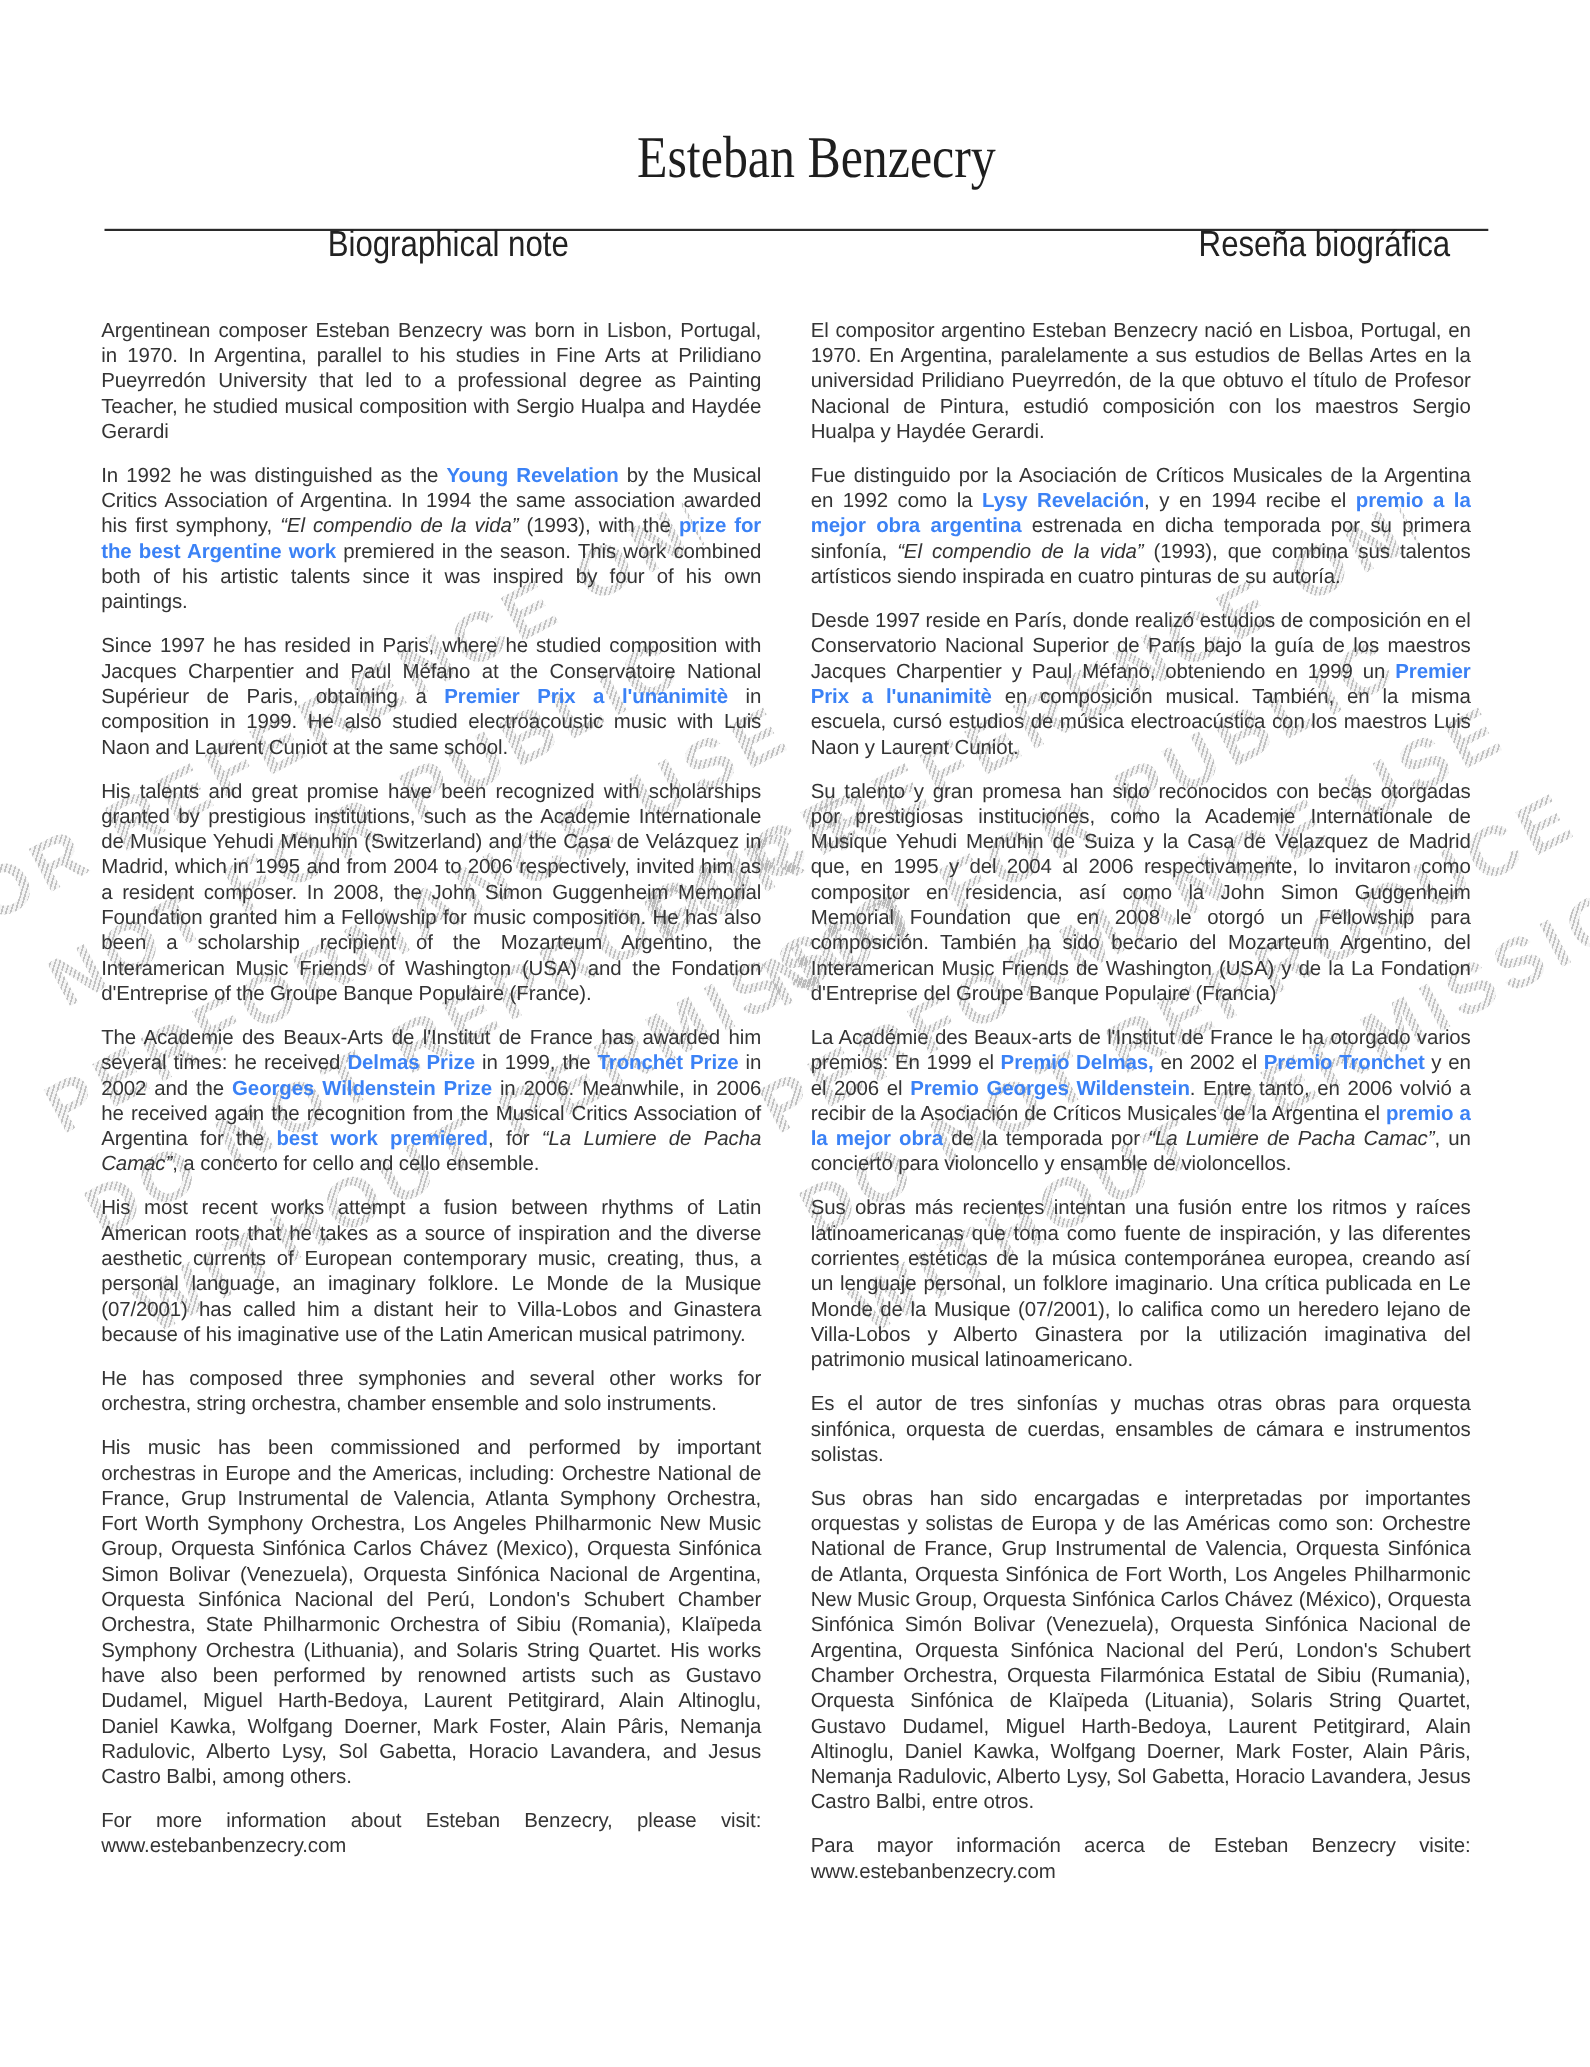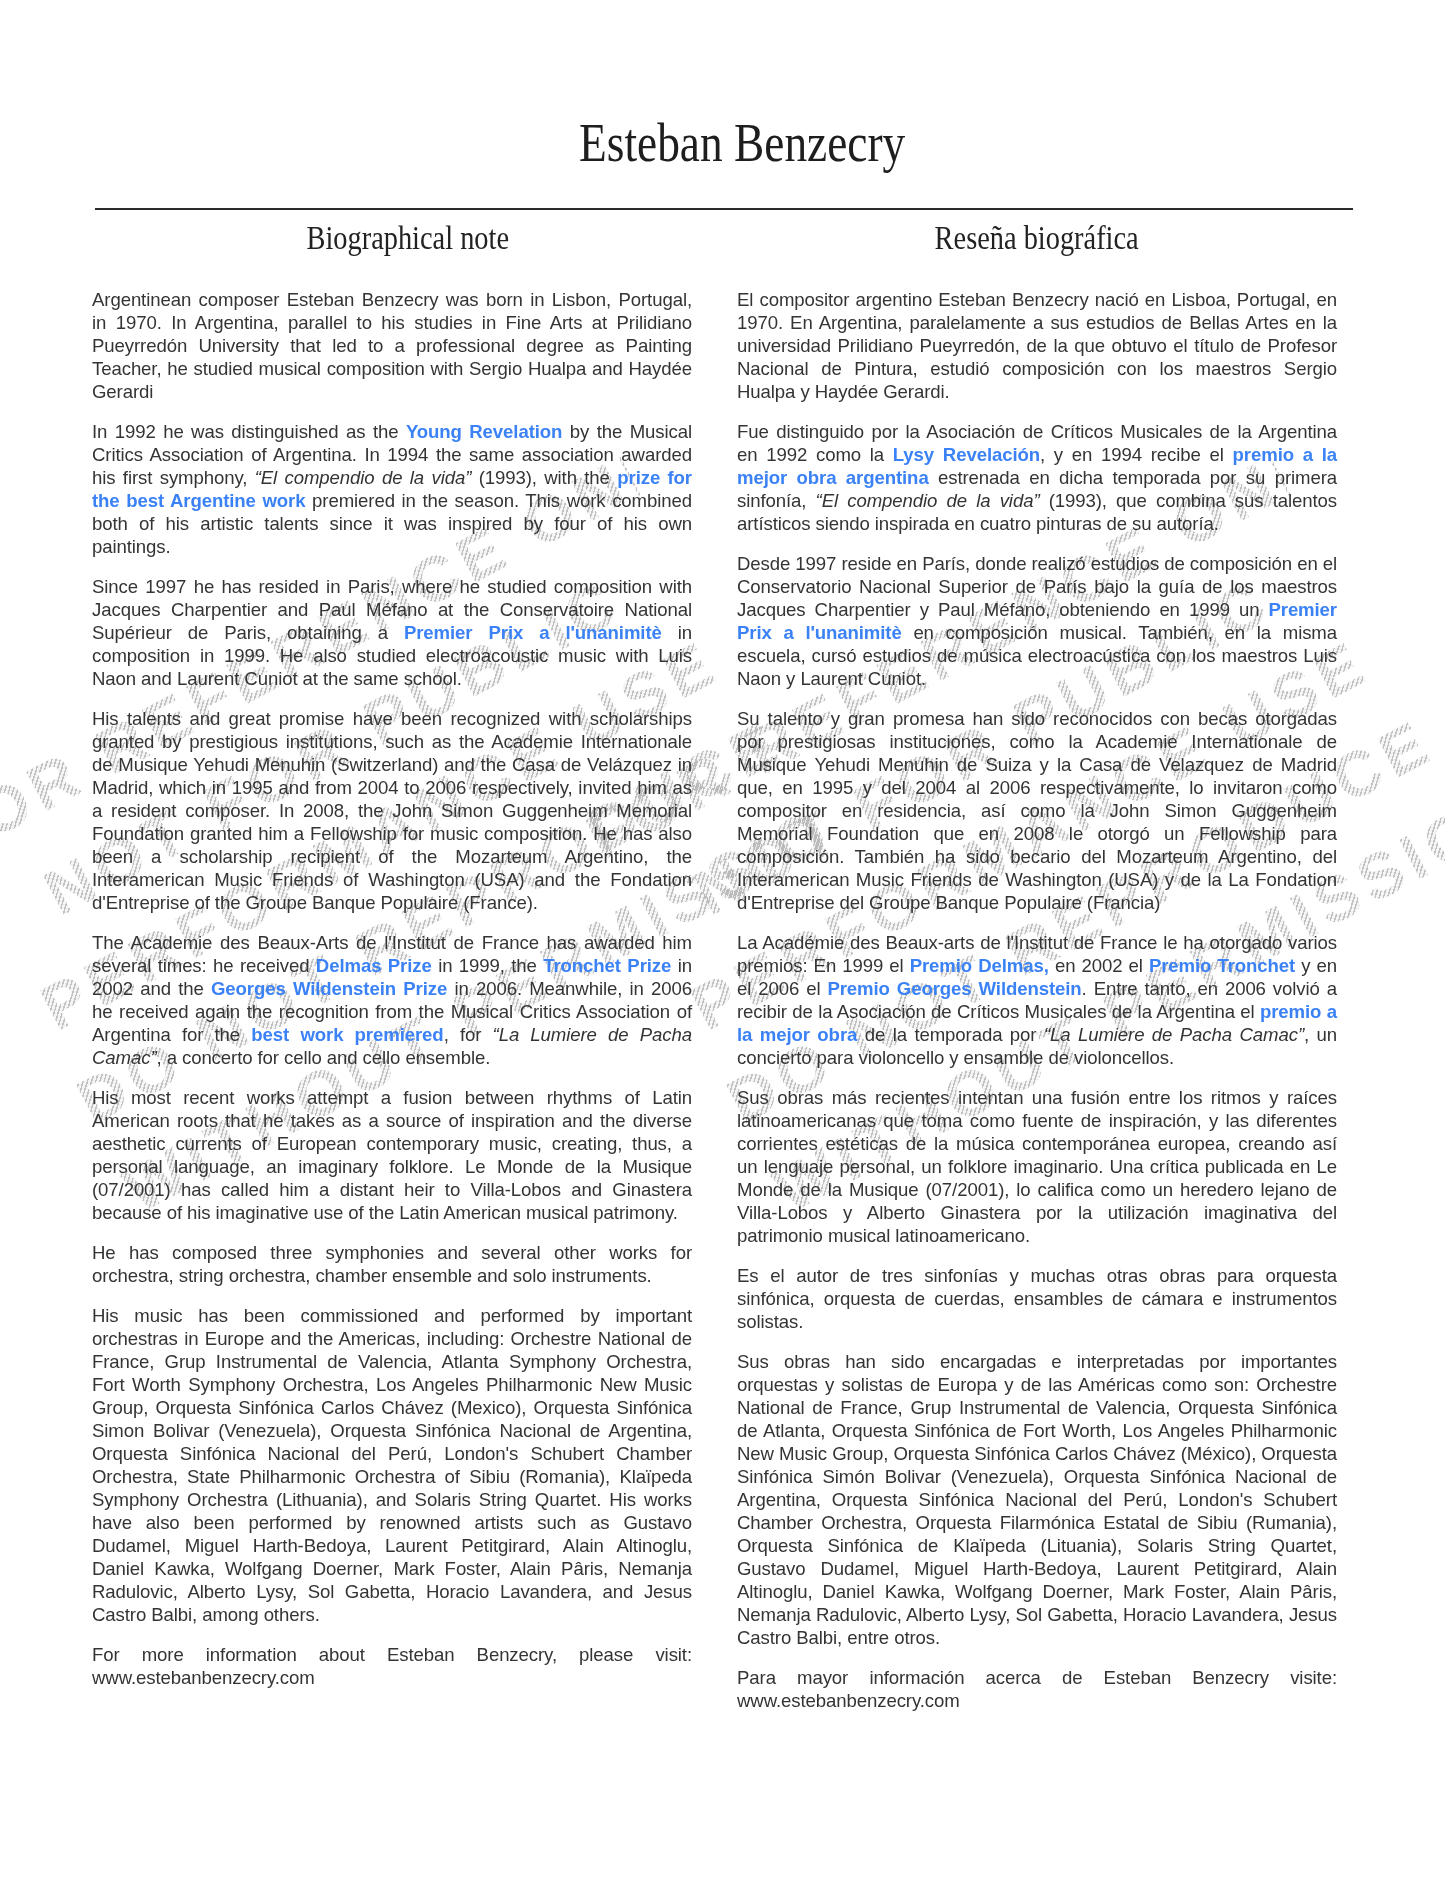--- a/index.html
+++ b/index.html
@@ -8,26 +8,26 @@
     font-family:"Liberation Sans", sans-serif; color:#333333; overflow:hidden;
   }
   .title-wrap { position:absolute; top:116px; left:0; width:1445px; text-align:center; z-index:2;padding-left:20px; }
   .doc-title {
     display:inline-block; font-family:"Liberation Serif", serif; font-weight:normal;
     font-size:54px; color:#1e1e1e; letter-spacing:0px; transform:scaleX(.84); transform-origin:center;
     margin:0; line-height:1;
   }
   .rule { position:absolute; top:208px; left:95px; width:1258px; height:2px; background:#2a2a2a; z-index:2; }
   .colhead {
-    position:absolute; top:220px; width:600px; text-align:center; z-index:2;
-    font-family:Liberation Serif, serif; font-size:33px; color:#222; line-height:1.1;
+    position:absolute; top:204px; width:600px; text-align:center; z-index:2;
+    font-family:Liberation Sans, sans-serif; font-size:33px; color:#222; line-height:1.1;
   }
   .colhead-inner { display:inline-block; transform:scaleX(.86); transform-origin:center; }
   .colhead.en { left:108px; }
-  .colhead.es { left:737px; }
+  .colhead.es { left:737px;text-align:right; }
   .bio-col {
     position:absolute; top:288px; width:600px; z-index:2;
     font-size:18.6px; line-height:23px; text-align:justify; color:#343434;
     letter-spacing:-0.1px;
   }
   .bio-col.en { left:92px; }
   .bio-col.es { left:737px; }
   .para { margin:0 0 17px 0; }
   .para b { font-weight:bold; color:#3b82f6; }
   .para i { font-style:italic; }

